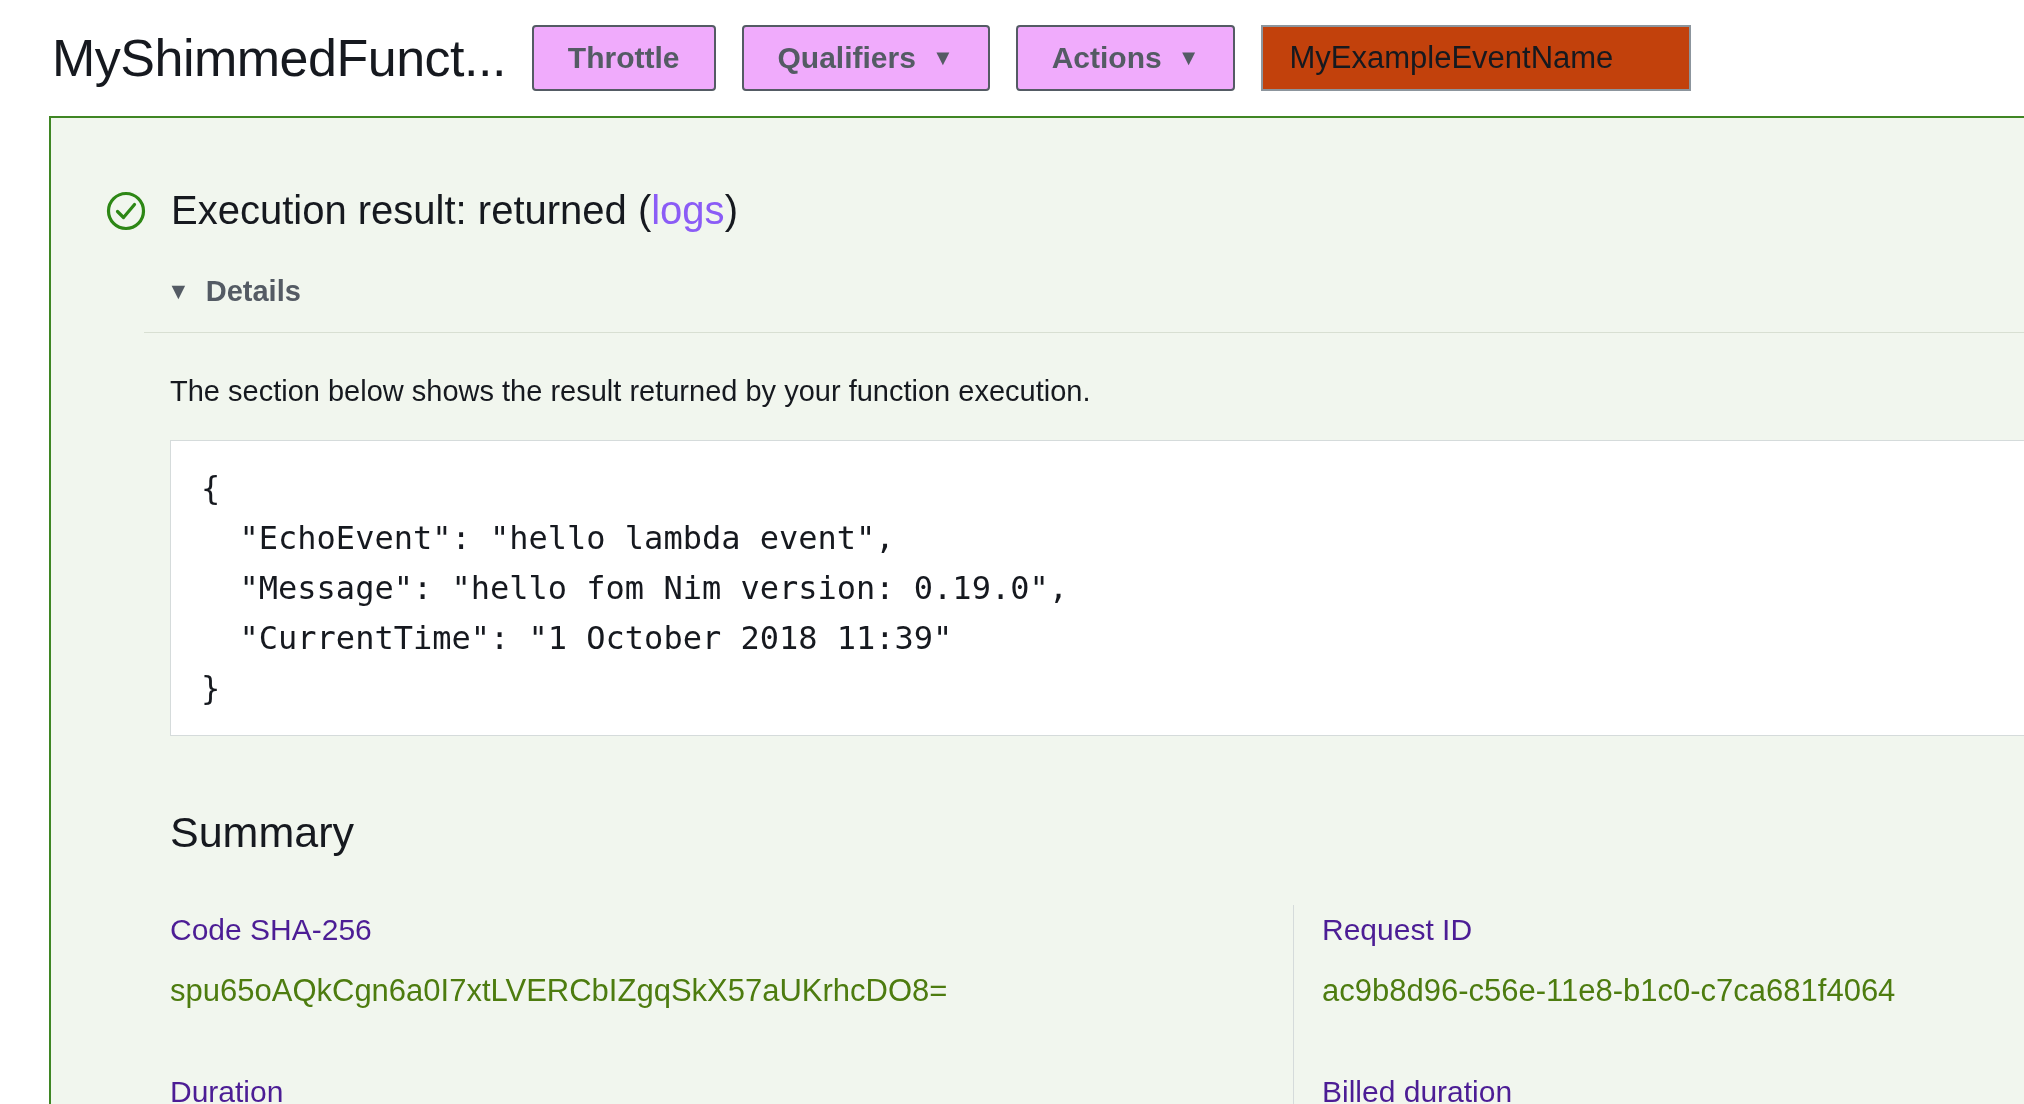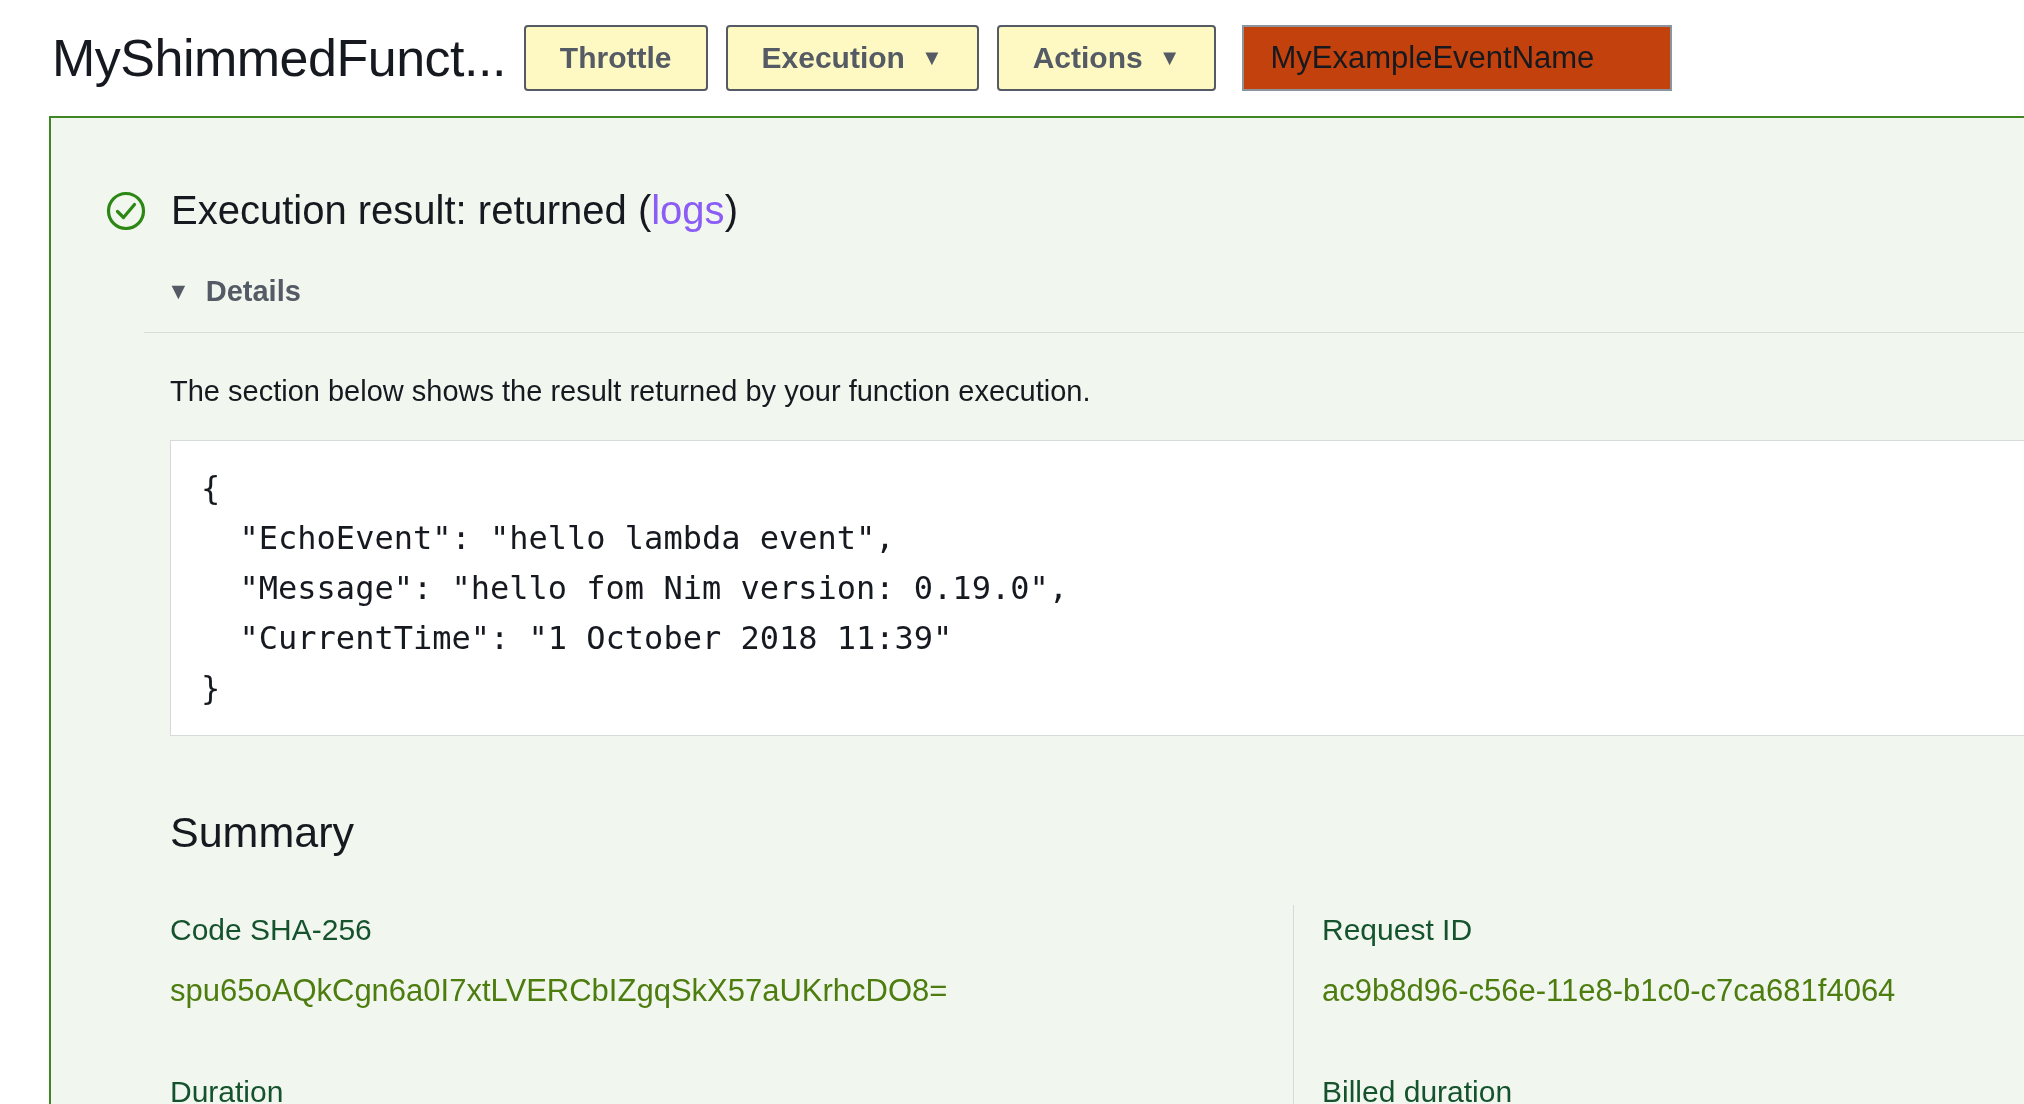--- a/index.html
+++ b/index.html
@@ -25,24 +25,24 @@
     font-weight: 500;
     color: #16191f;
     letter-spacing: -0.5px;
   }
   .btn {
     display: inline-flex;
     align-items: center;
     justify-content: center;
     height: 66px;
     padding: 0 34px;
-    margin-left: 18px;
+    margin-left: 26px;
     border: 2px solid #545b64;
     border-radius: 4px;
-    background: #fef9c3;
+    background: #f0abfc;
     color: #545b64;
     font-weight: 700;
     font-size: 30px;
     cursor: pointer;
     gap: 16px;
   }
   .btn .caret { font-size: 22px; color: #545b64; }
   .event-select {
     display: inline-flex;
     align-items: center;
@@ -124,40 +124,40 @@
     grid-template-columns: 1123px 1fr;
     margin: 48px 0 0 119px;
   }
   .field { padding: 8px 0 58px 0; }
   .field.col-right {
     border-left: 1px solid #d5dbdb;
     padding-left: 28px;
   }
   .field-label {
     font-size: 30px;
-    color: #14532d;
+    color: #4c1d95;
     margin-bottom: 26px;
   }
   .field-value {
     font-size: 31px;
     color: #4d7c0f;
   }
 </style>
 </head>
 <body>
 
 <div class="header">
   <div class="page-title">MyShimmedFunct...</div>
 
   <button class="btn">
     <span>Throttle</span>
   </button>
 
   <button class="btn">
-    <span>Execution</span>
+    <span>Qualifiers</span>
     <span class="caret">▼</span>
   </button>
 
   <button class="btn">
     <span>Actions</span>
     <span class="caret">▼</span>
   </button>
 
   <div class="event-select">
     <span>MyExampleEventName</span>

